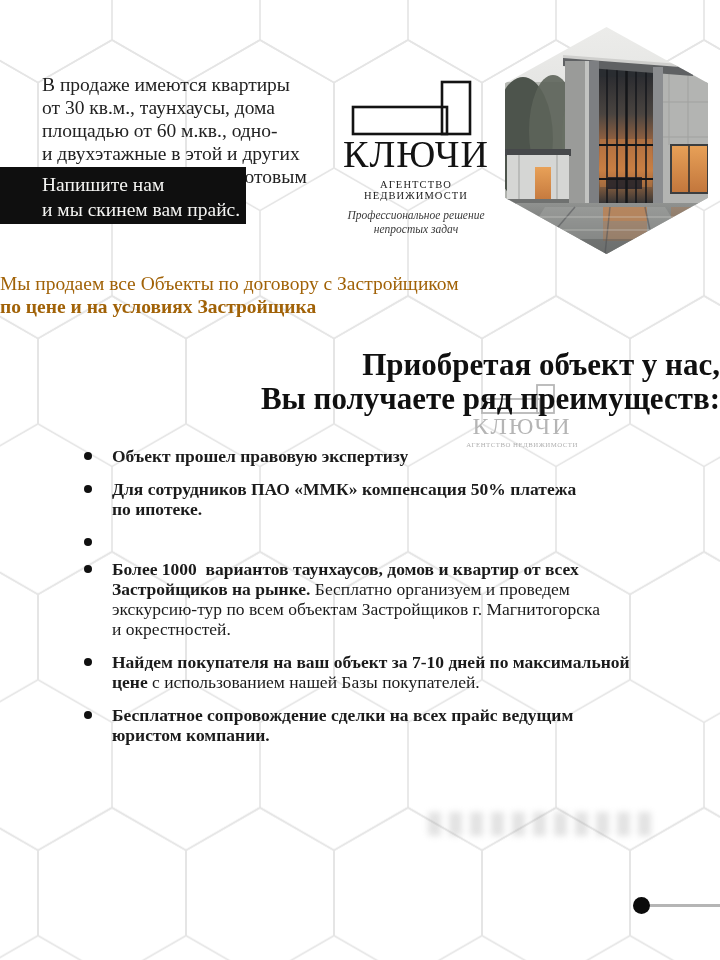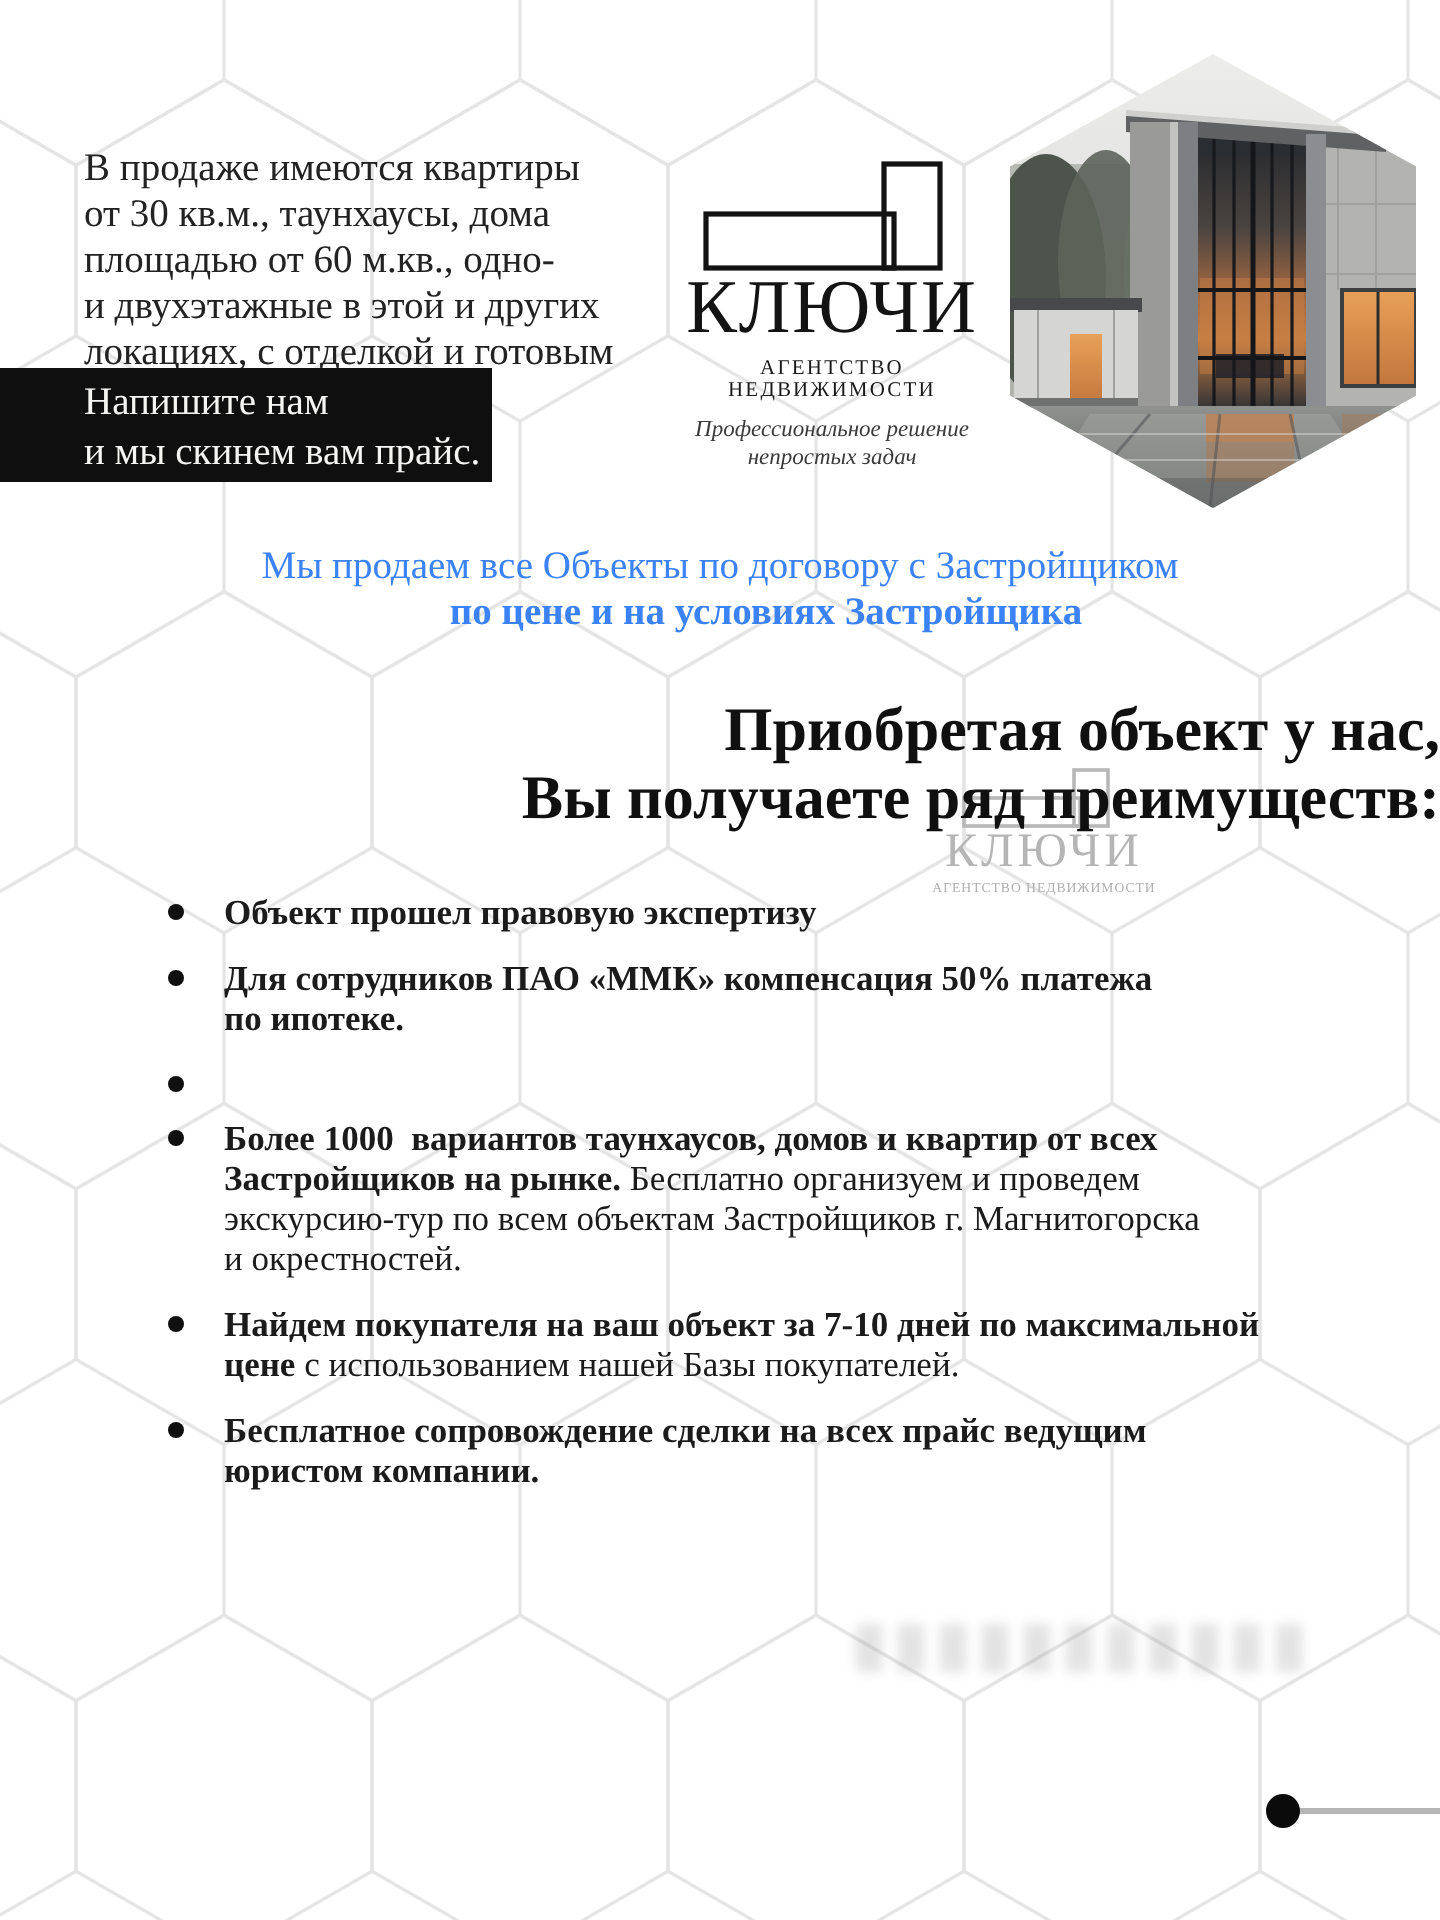--- a/index.html
+++ b/index.html
@@ -12,40 +12,40 @@
   .hex-bg{position:absolute;left:0;top:0;z-index:0;}
   .abs{position:absolute;}
 
   .intro{
     left:42px;top:50px;width:300px;z-index:2;
     font-size:19.5px;line-height:23px;color:#222;
     white-space:pre-line;
     margin-top:23px;
   }
   .write-box{
-    left:0;top:184px;width:246px;height:57px;z-index:2;
+    left:0;top:167px;width:246px;height:57px;z-index:2;
     background:#0f0f0f;color:#f5f5f3;
     box-sizing:border-box;padding:5px 0 0 42px;
     font-size:19.5px;line-height:25px;white-space:pre-line;
   }
 
   .logo{left:336px;top:80px;width:160px;text-align:center;z-index:2;}
   .logo svg{display:block;margin:0 auto;}
   .logo-name{font-size:38px;line-height:36px;letter-spacing:1px;color:#131313;margin-top:-1px;}
   .logo-tagline{font-size:10.5px;letter-spacing:1.1px;color:#1a1a1a;margin-top:7px;}
   .logo-slogan{font-size:11.5px;font-style:italic;line-height:1.2;color:#3a3a3a;margin-top:8px;white-space:pre-line;}
 
   .hex-photo{
     left:505px;top:27px;width:203px;height:227px;z-index:2;
     clip-path:polygon(50% 0%,100% 24.8%,100% 75.2%,50% 100%,0% 75.2%,0% 24.8%);
   }
 
-  .subhead{left:0;top:273px;width:720px;text-align:center;z-index:2;
-    font-size:19.5px;line-height:22.5px;color:#3b82f6;}
-  .subhead .l2{font-weight:700;margin-left:46px;}
+  .subhead{left:0;top:273px;width:720px;text-align:left;z-index:2;
+    font-size:19.5px;line-height:22.5px;color:#a16207;}
+  .subhead .l2{font-weight:700;}
 
   .heading{left:0;top:348px;width:720px;text-align:right;z-index:3;
     font-size:31px;line-height:34px;font-weight:700;color:#101010;white-space:pre-line;}
 
   .watermark{left:460px;top:384px;width:124px;text-align:center;z-index:1;color:#b7b7b7;}
   .watermark svg{display:block;margin:0 auto;}
   .wm-name{font-size:24px;line-height:22px;letter-spacing:2px;color:#b5b5b5;margin-top:0;}
   .wm-tagline{font-size:6.8px;letter-spacing:.5px;color:#b0b0b0;margin-top:4px;}
 
   .benefits{left:84px;top:446px;width:606px;z-index:2;}

